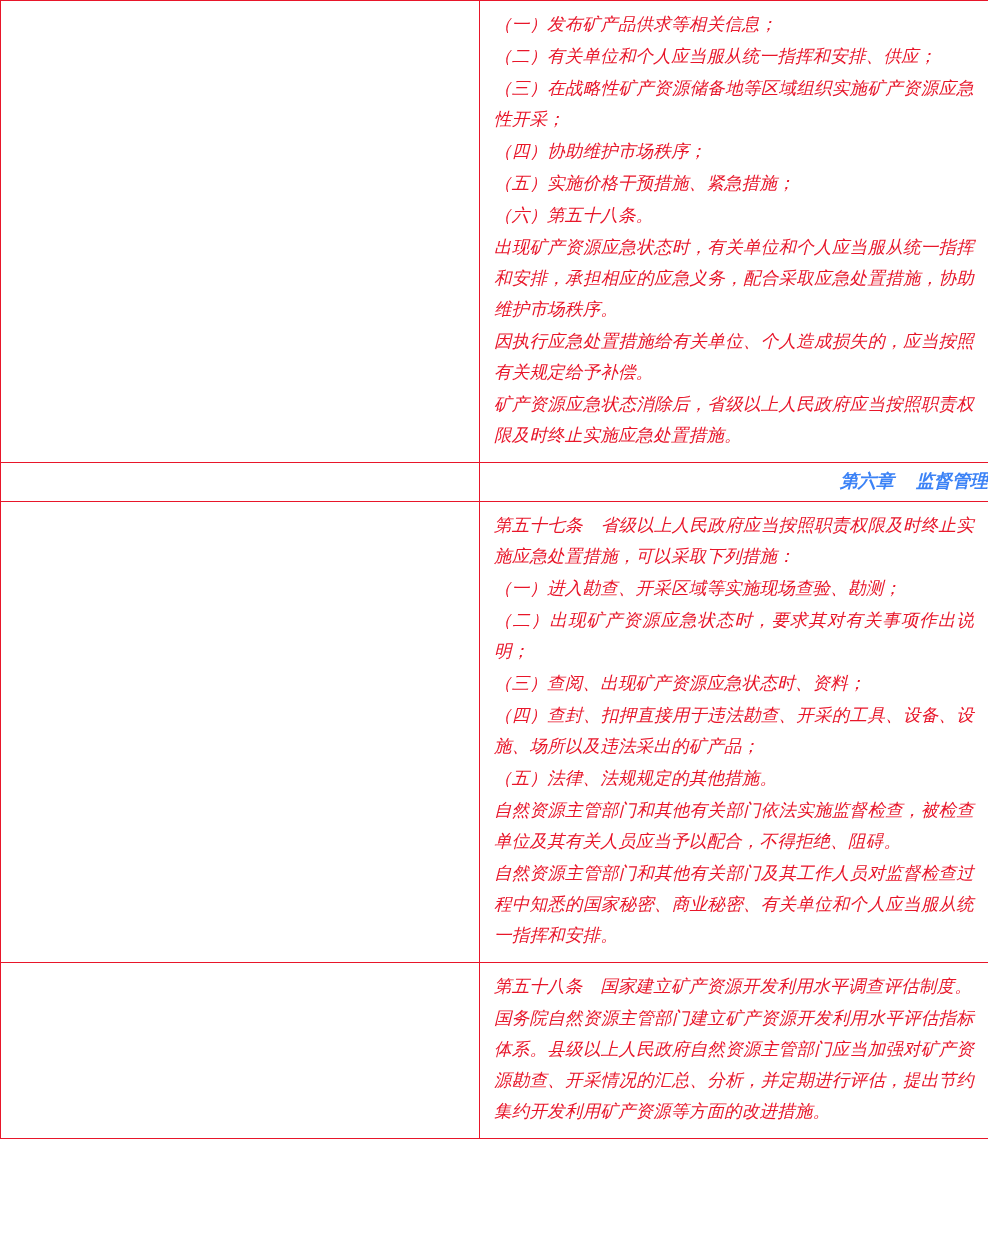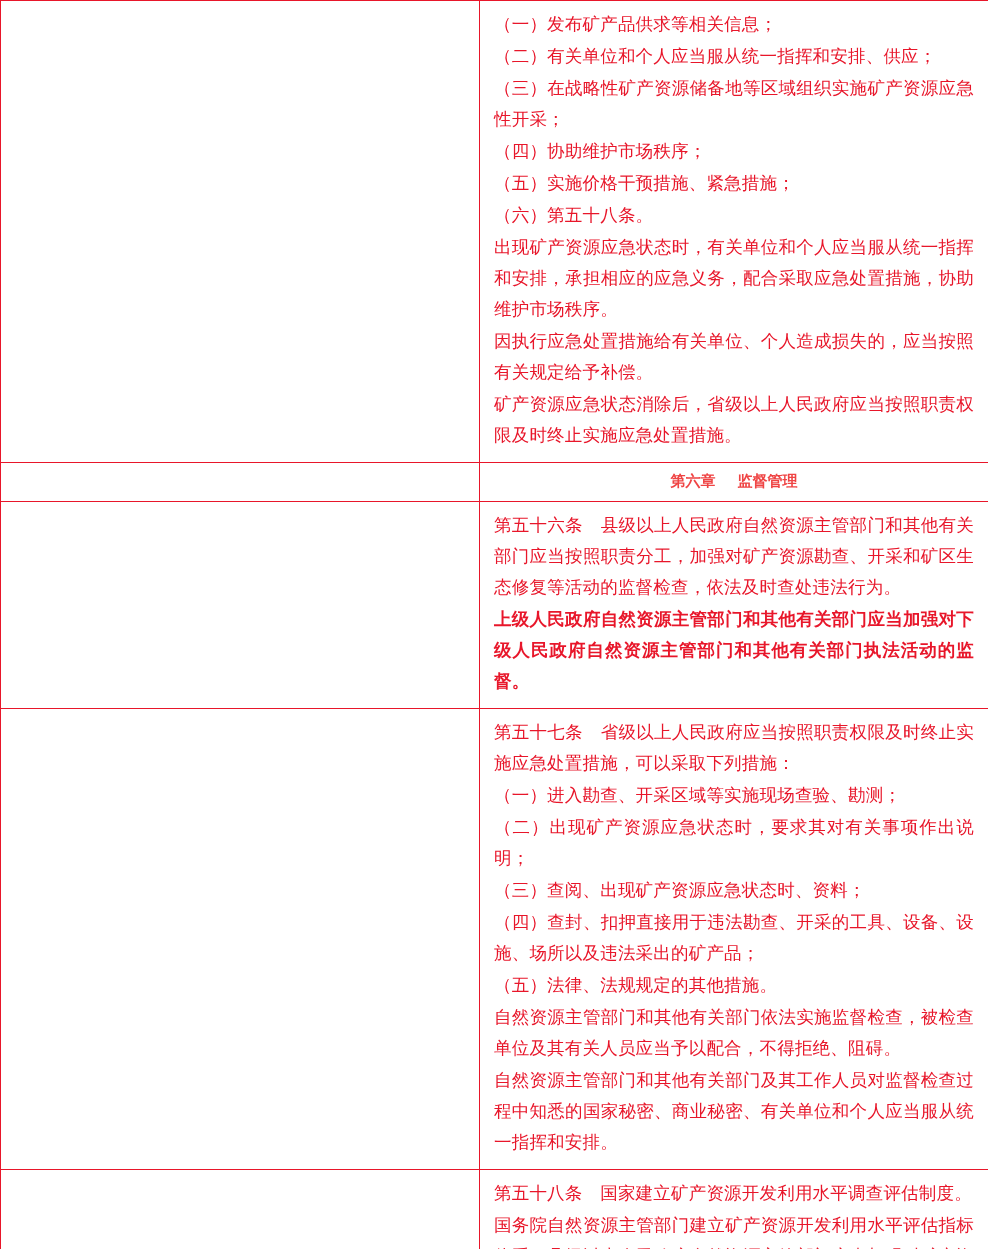--- a/index.html
+++ b/index.html
@@ -27,44 +27,45 @@
   table.doc td {
     border: 1px solid #e8162a;
     vertical-align: top;
     padding: 0;
   }
   td.left-col {
     width: 478px;
   }
   td.right-col {
     width: 508px;
+    font-style: italic;
   }
   .cell-inner {
     padding: 8px 14px 10px 14px;
   }
   p.para {
     margin: 0 0 1px 0;
     font-size: 17.5px;
     line-height: 31px;
     letter-spacing: 0.2px;
     text-align: justify;
     text-justify: inter-ideograph;
     color: #e8162a;
     white-space: pre-wrap;
   }
   .chapter-row td {
     padding: 0;
   }
   .chapter-cell {
-    text-align: center;
-    font-size: 15px;
+    text-align: right;
+    font-size: 18px;
     line-height: 31px;
     font-weight: bold;
     padding: 3px 0 4px 0;
-    color: #ef4444;
+    color: #3b82f6;
   }
   .chapter-cell .gap {
     display: inline-block;
     width: 22px;
   }
   .emph {
     font-weight: bold;
   }
 </style>
 </head>
@@ -96,31 +97,20 @@
 
       <tr class="chapter-row">
         <td class="left-col">
           <div class="cell-inner" style="padding:3px 0 4px 0;">&nbsp;</div>
         </td>
         <td class="right-col">
           <div class="chapter-cell"><span>第六章</span><span class="gap"></span><span>监督管理</span></div>
         </td>
       </tr>
 
-      <tr>
-        <td class="left-col">
-          <div class="cell-inner"></div>
-        </td>
-        <td class="right-col">
-          <div class="cell-inner">
-            <p class="para">第五十六条　县级以上人民政府自然资源主管部门和其他有关部门应当按照职责分工，加强对矿产资源勘查、开采和矿区生态修复等活动的监督检查，依法及时查处违法行为。</p>
-            <p class="para emph">上级人民政府自然资源主管部门和其他有关部门应当加强对下级人民政府自然资源主管部门和其他有关部门执法活动的监督。</p>
-          </div>
-        </td>
-      </tr>
 
       <tr>
         <td class="left-col">
           <div class="cell-inner"></div>
         </td>
         <td class="right-col">
           <div class="cell-inner">
             <p class="para">第五十七条　省级以上人民政府应当按照职责权限及时终止实施应急处置措施，可以采取下列措施：</p>
             <p class="para">（一）进入勘查、开采区域等实施现场查验、勘测；</p>
             <p class="para">（二）出现矿产资源应急状态时，要求其对有关事项作出说明；</p>

